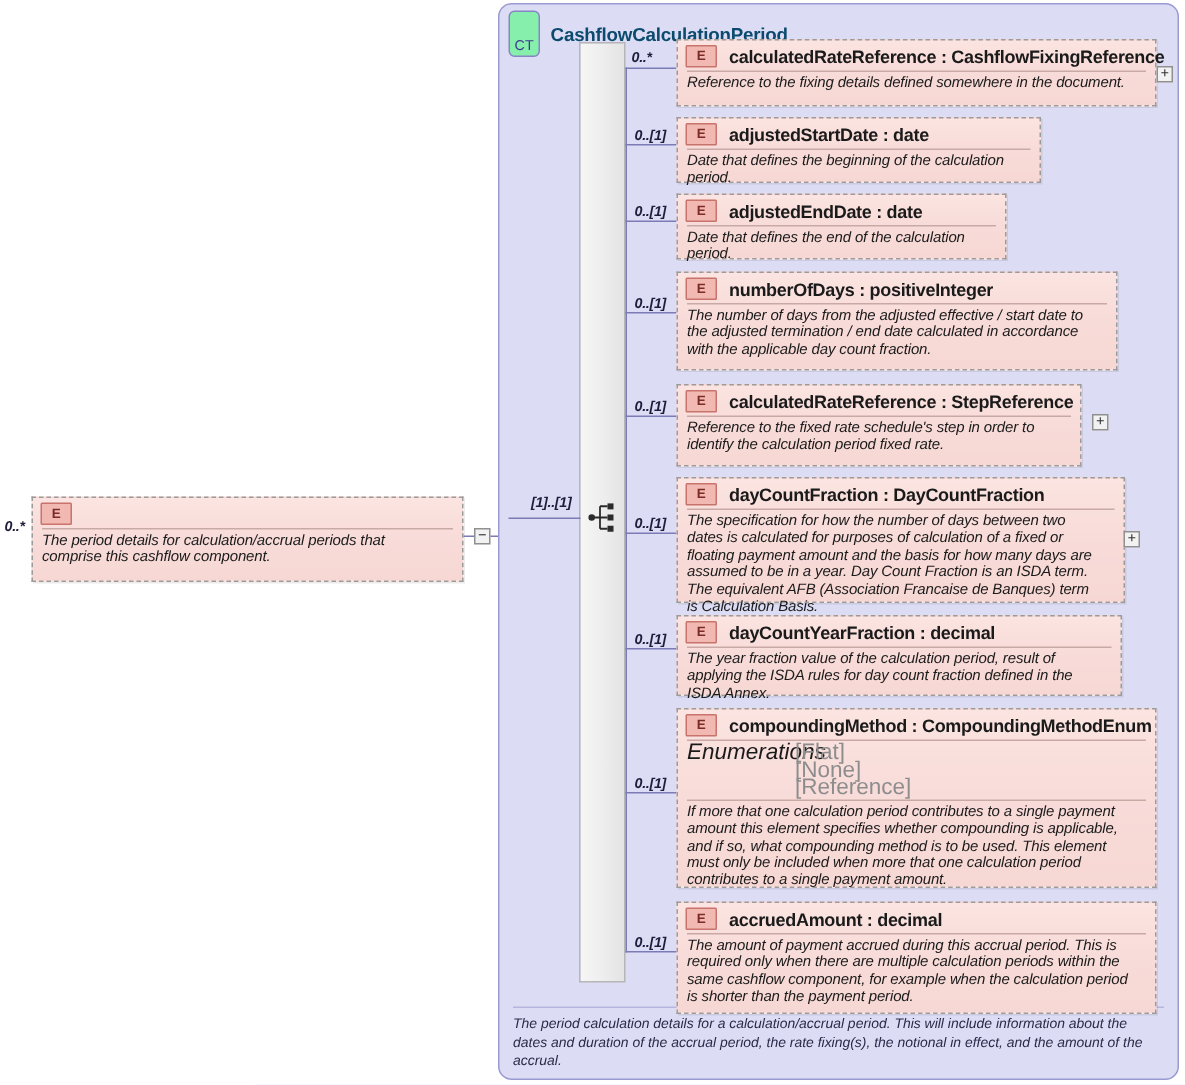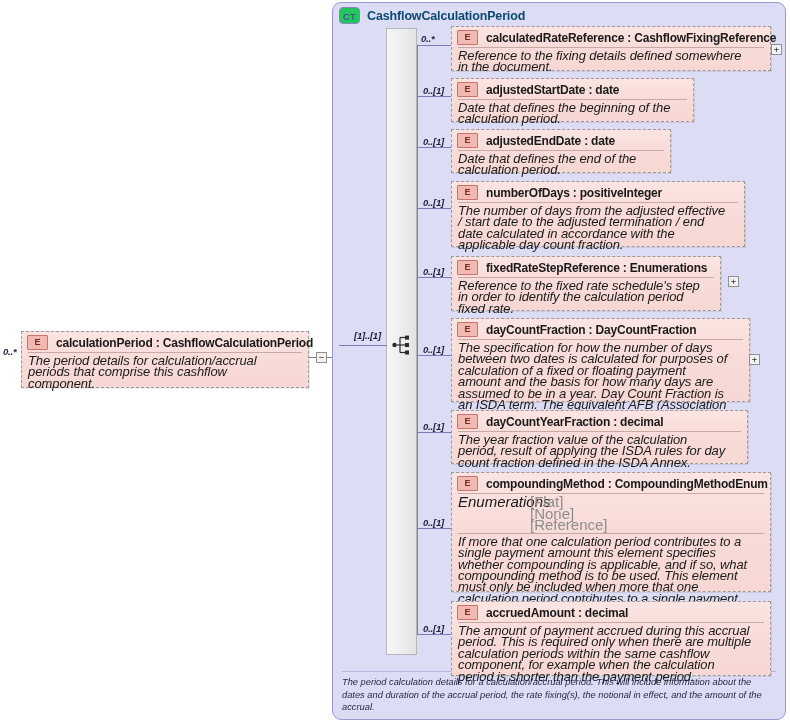--- a/index.html
+++ b/index.html
@@ -41,24 +41,24 @@
     top: 4px;
     display: flex;
     align-items: center;
     gap: 7px;
   }
   .ct-badge {
     display: inline-block;
     font-size: 9.5px;
     font-weight: normal;
     color: #3c3c8c;
-    background: #22c55e;
+    background: #86efac;
     border: 1px solid #8686c4;
     border-radius: 4px;
-    padding: 4px 3px 1px 3px;
+    padding: 18px 3px 1px 3px;
     line-height: 10px;
     letter-spacing: .2px;
   }
   .ct-title {
     font-size: 12.5px;
     font-weight: bold;
     color: #0c4a6e;
     letter-spacing: -.15px;
     white-space: nowrap;
   }
@@ -155,21 +155,21 @@
     white-space: nowrap;
     letter-spacing: -.2px;
   }
   .node-sep {
     margin: 0 6px;
     border-top: 1px solid #c9a9a5;
     height: 0;
   }
   .node-doc {
     padding: 2px 18px 3px 6px;
-    font-size: 13px;
+    font-size: 10px;
     font-style: italic;
     color: #1a1a1a;
     line-height: 11.4px;
     letter-spacing: -.1px;
   }
 
   
   .enum-block {
     display: flex;
     padding: 2px 6px 2px 6px;
@@ -206,21 +206,20 @@
 </head>
 <body>
 
 <div id="canvas">
 
   <div class="card" style="left:3px; top:346px;">0..*</div>
 
   <div class="node" id="parent-node" style="left:21px; top:331px; width:288px; height:57px;">
     <div class="node-head">
       <span class="e-badge">E</span>
-      <span class="node-name">calculationPeriod : CashflowCalculationPeriod</span>
     </div>
     <div class="node-sep"></div>
     <div class="node-doc">The period details for calculation/accrual periods that comprise this cashflow component.</div>
   </div>
 
   <div class="hline" style="left:309px; top:357px; width:8px;"></div>
   <div class="expander" style="left:316px; top:352px;">−</div>
   <div class="hline" style="left:327px; top:357px; width:12px;"></div>
 
   <div class="ct-box">
@@ -296,21 +295,21 @@
     </div>
     <div class="node-sep"></div>
     <div class="node-doc">The number of days from the adjusted effective / start date to the adjusted termination / end date calculated in accordance with the applicable day count fraction.</div>
   </div>
 
   <div class="hline" style="left:417px; top:277px; width:34px;"></div>
   <div class="card" style="left:423px; top:266px;">0..[1]</div>
   <div class="node" style="left:451px; top:256px; width:270px; height:55px;">
     <div class="node-head">
       <span class="e-badge">E</span>
-      <span class="node-name">fixedRateStepReference : Enumerations</span>
+      <span class="node-name">calculatedRateReference : StepReference</span>
     </div>
     <div class="node-sep"></div>
     <div class="node-doc">Reference to the fixed rate schedule's step in order to identify the calculation period fixed rate.</div>
   </div>
   <div class="expander" style="left:728px; top:276px;">+</div>
 
   <div class="hline" style="left:417px; top:355px; width:34px;"></div>
   <div class="card" style="left:423px; top:344px;">0..[1]</div>
   <div class="node" style="left:451px; top:318px; width:299px; height:84px;">
     <div class="node-head">

